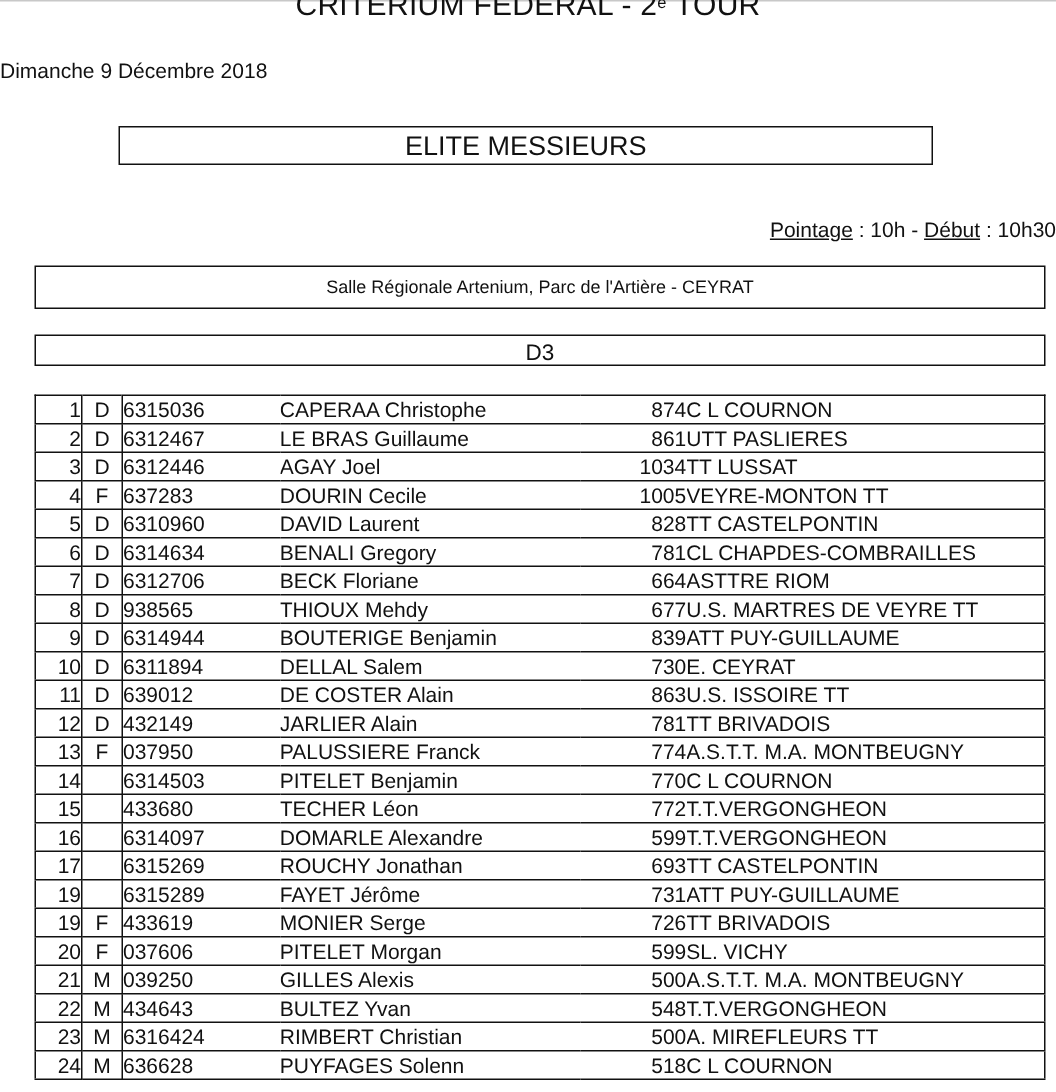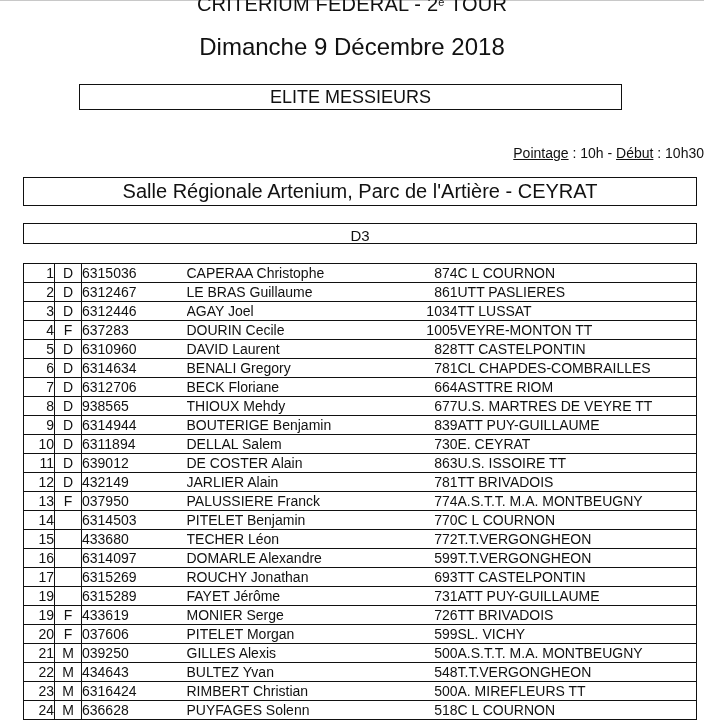--- a/index.html
+++ b/index.html
@@ -6,29 +6,29 @@
   body {
     width:704px; height:728px; overflow:hidden; background:#ffffff;
     font-family:"Liberation Sans", sans-serif; color:#111; position:relative;
   }
   .topline { position:absolute; left:0; top:0; width:704px; height:1px; background:#c8c8c8; }
   .title {
     position:absolute; left:0; width:704px; text-align:center;
     top:-8px; font-size:20px; line-height:24px; letter-spacing:0.2px;
   }
   .title sup { font-size:11px; vertical-align:top; position:relative; top:-2px; }
-  .date { position:absolute; left:0; width:704px; text-align:center; top:36px; font-size:24px; line-height:22px; }
+  .date { position:absolute; left:0; width:704px; top:36px; font-size:14px; line-height:22px; }
   .box {
     position:absolute; border:1.5px solid #111; box-sizing:border-box;
     text-align:center;
   }
   .cat-box { left:79px; top:84px; width:543px; height:26px; font-size:18px; line-height:24px;text-align:center; }
   .timing { position:absolute; left:0; width:704px; text-align:right; top:144px; font-size:14px; line-height:18px; }
   .timing u { text-decoration:underline; }
-  .venue-box { left:23px; top:177px; width:674px; height:29px; font-size:20px; line-height:27px; }
+  .venue-box { left:23px; top:177px; width:674px; height:29px; font-size:12px; line-height:27px; }
   .div-box { left:23px; top:223px; width:674px; height:21px; font-size:15px; line-height:23px; }
   table.players {
     position:absolute; left:23px; top:263px; width:674px;
     border-collapse:collapse; table-layout:fixed;
     border:1.5px solid #111;
   }
   table.players tr { height:19px; }
   table.players td {
     padding:0; font-size:14px; line-height:18px; height:18px;
     border-bottom:1px solid #111; white-space:nowrap; overflow:hidden;

